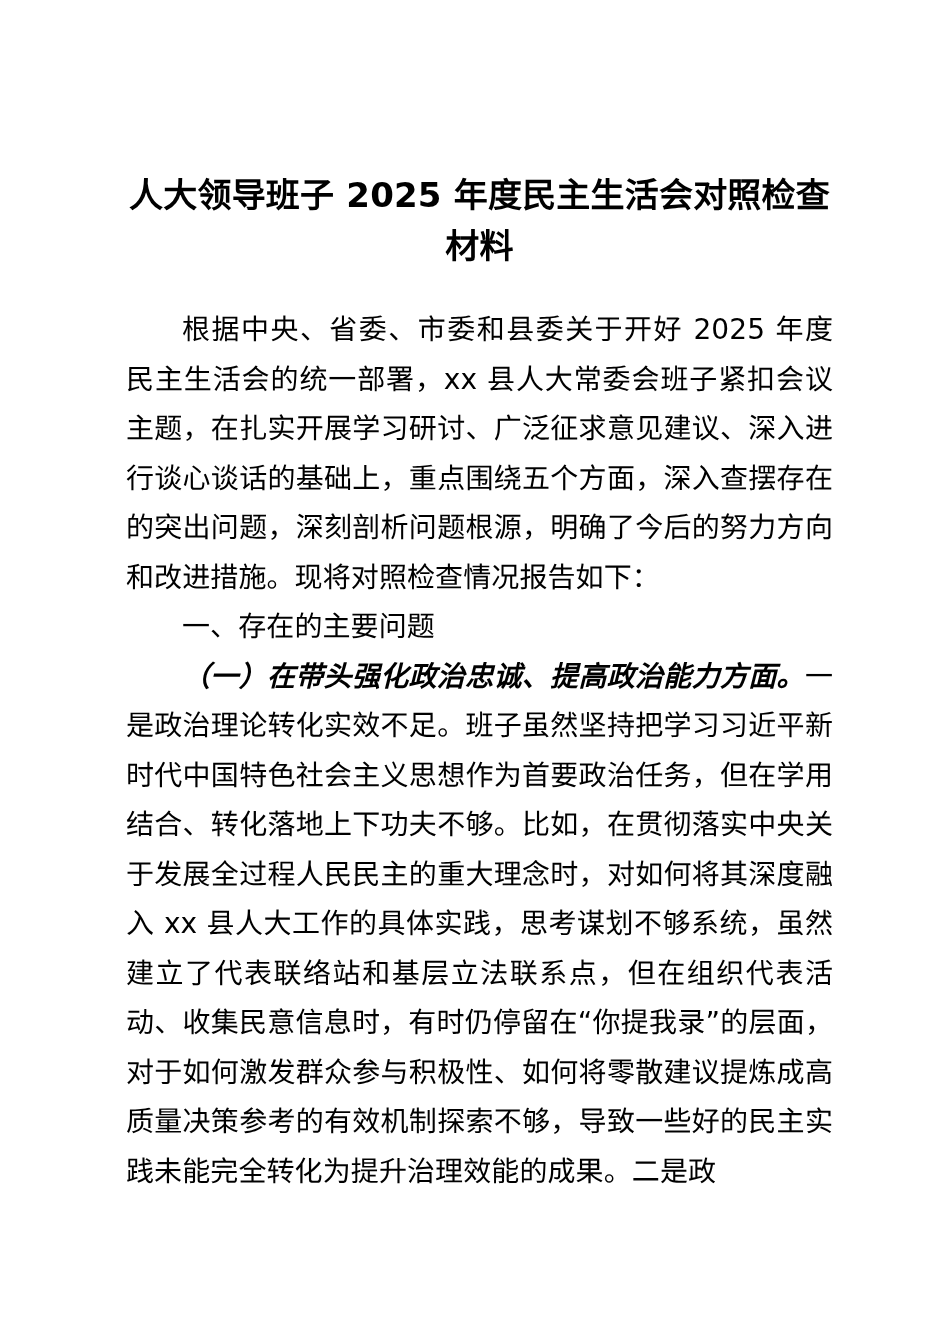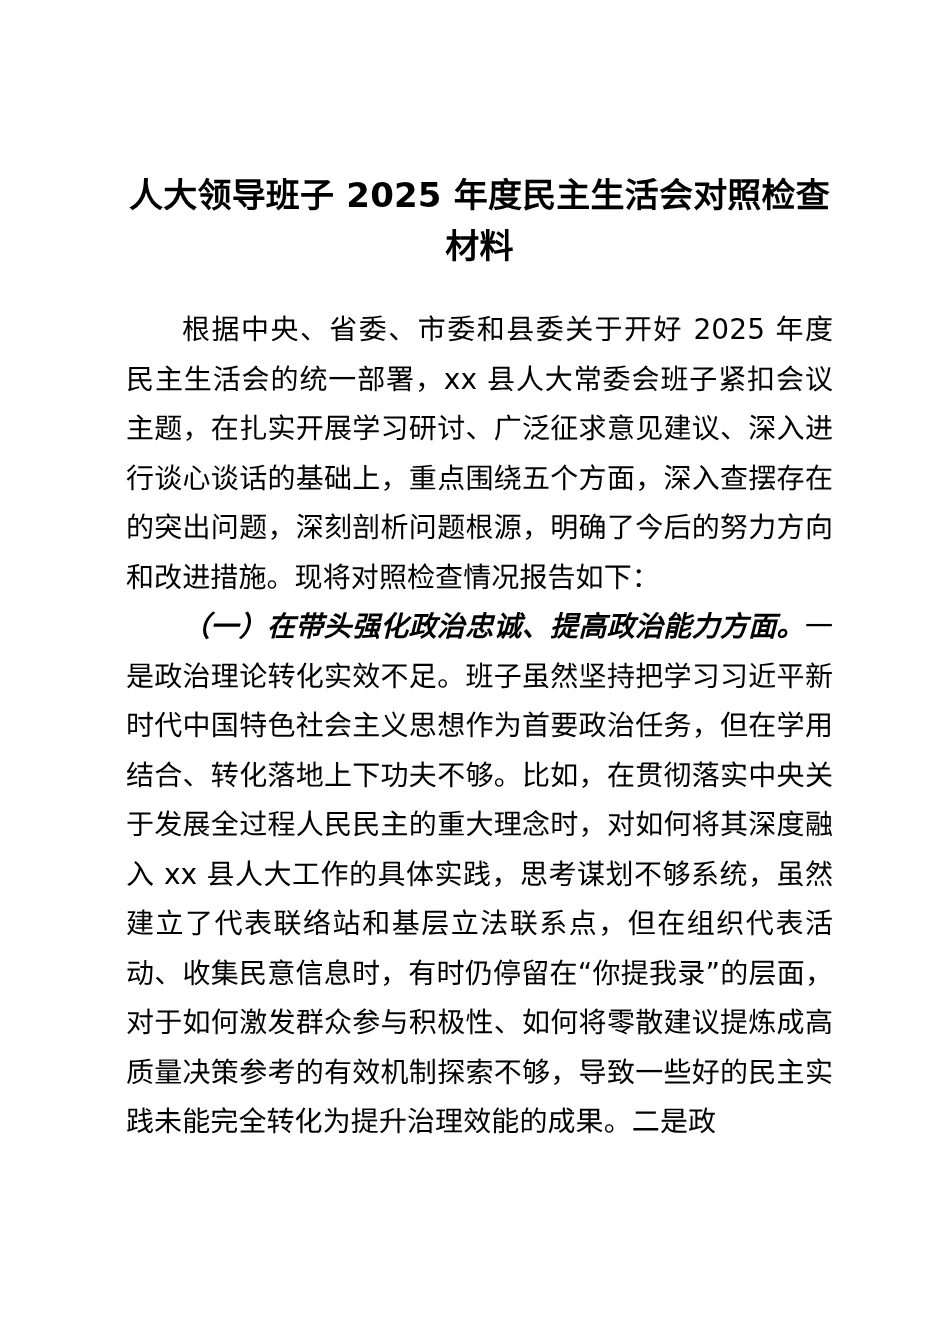--- a/index.html
+++ b/index.html
@@ -61,18 +61,19 @@
 <div class="page">
 
   <h1 class="doc-title">
     <span>人大领导班子 2025 年度民主生活会对照检查</span><span>材料</span>
   </h1>
 
   <div class="body-block">
 
     <p class="para">根据中央、省委、市委和县委关于开好 2025 年度民主生活会的统一部署，xx 县人大常委会班子紧扣会议主题，在扎实开展学习研讨、广泛征求意见建议、深入进行谈心谈话的基础上，重点围绕五个方面，深入查摆存在的突出问题，深刻剖析问题根源，明确了今后的努力方向和改进措施。现将对照检查情况报告如下：</p>
 
+    <p class="para">一、存在的主要问题</p>
 
     <p class="para"><span class="bold-lead">（一）在带头强化政治忠诚、提高政治能力方面。</span><span>一是政治理论转化实效不足。班子虽然坚持把学习习近平新时代中国特色社会主义思想作为首要政治任务，但在学用结合、转化落地上下功夫不够。比如，在贯彻落实中央关于发展全过程人民民主的重大理念时，对如何将其深度融入 xx 县人大工作的具体实践，思考谋划不够系统，虽然建立了代表联络站和基层立法联系点，但在组织代表活动、收集民意信息时，有时仍停留在“你提我录”的层面，对于如何激发群众参与积极性、如何将零散建议提炼成高质量决策参考的有效机制探索不够，导致一些好的民主实践未能完全转化为提升治理效能的成果。二是政</span></p>
 
   </div>
 
 </div>
 
 </body></html>

